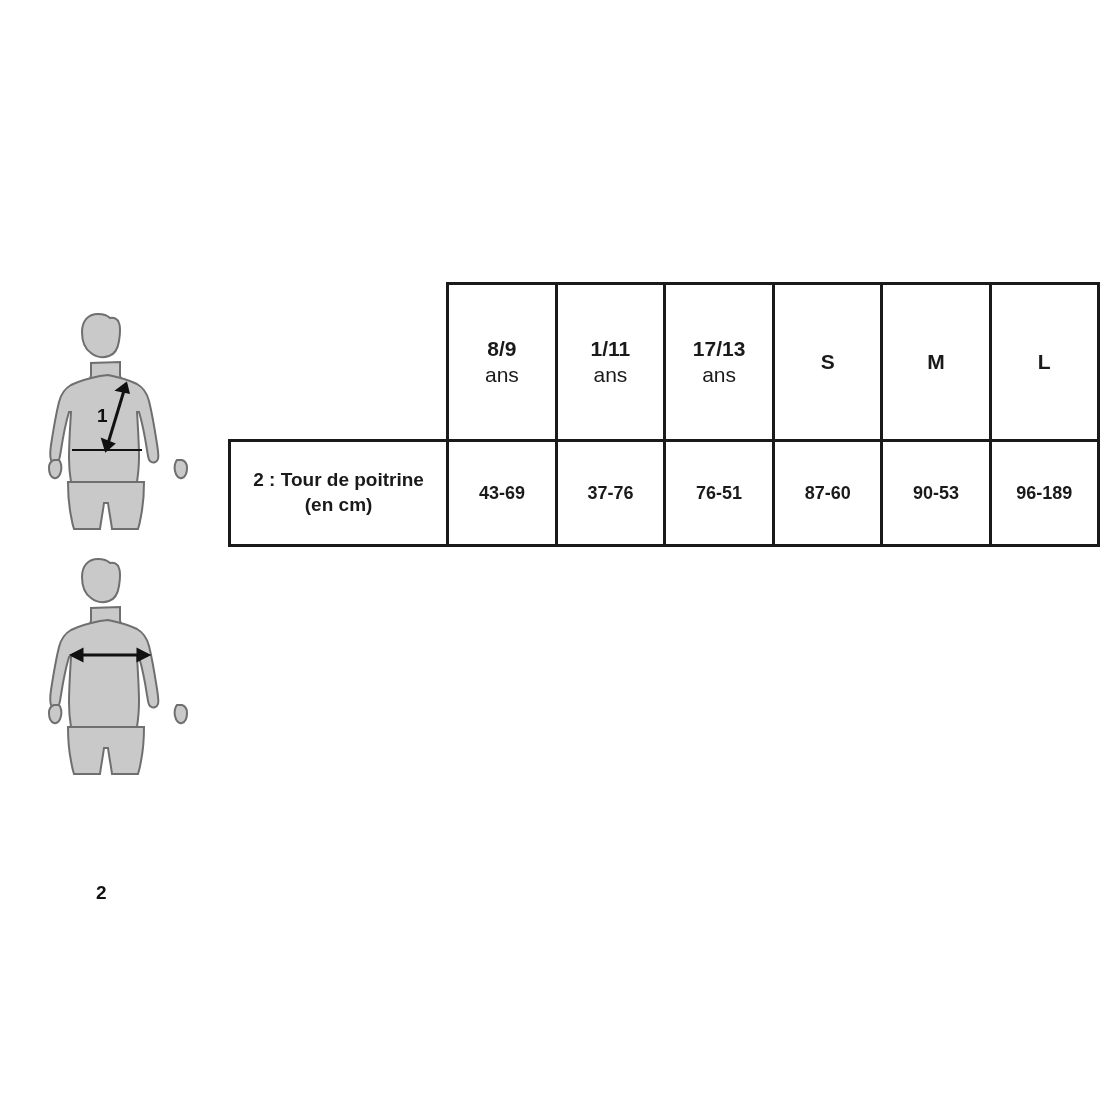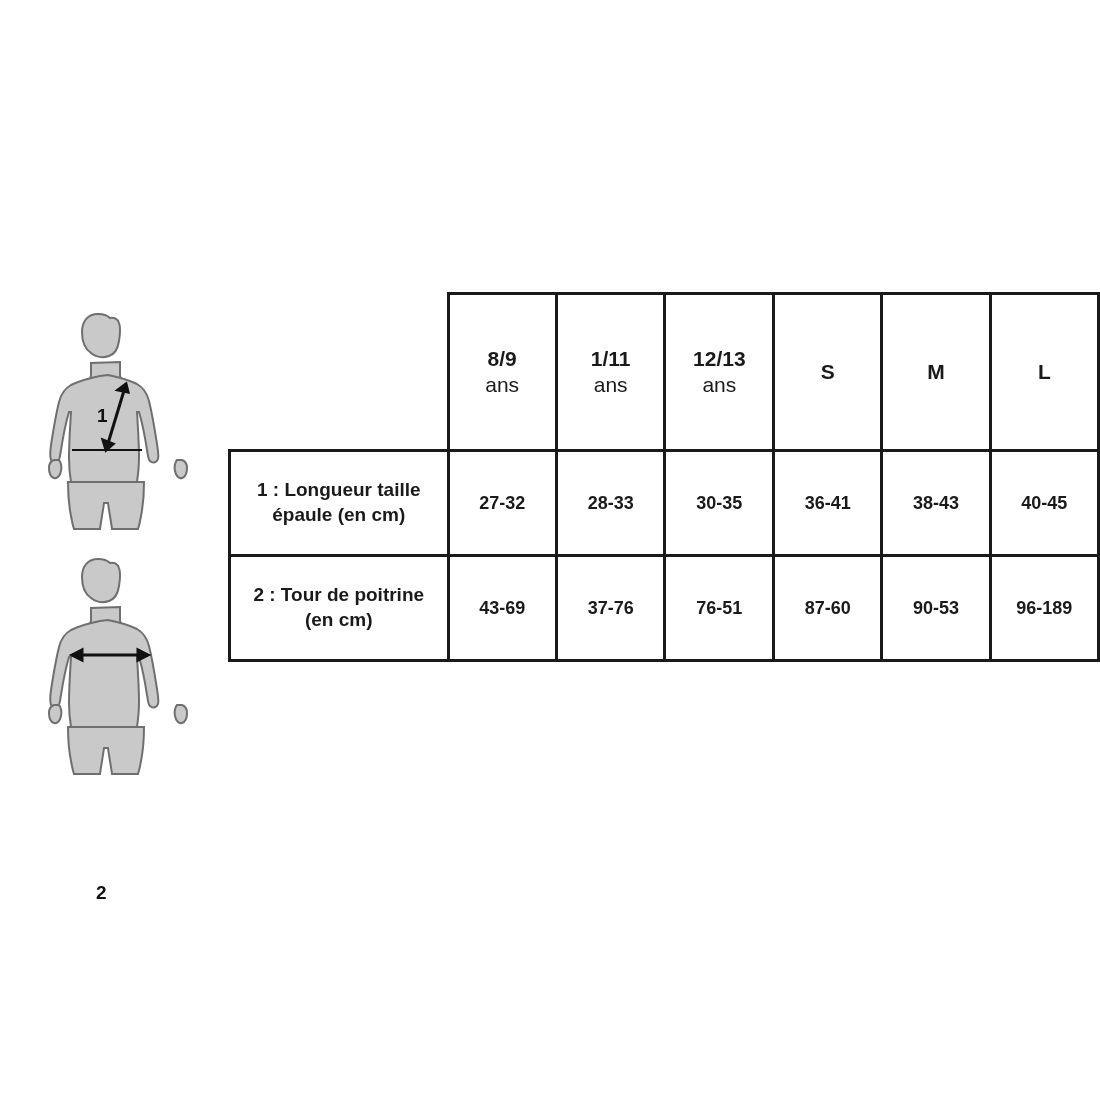--- a/index.html
+++ b/index.html
@@ -42,21 +42,21 @@
     color: #111111;
     font-family: "Liberation Sans", sans-serif;
   }
   #fig-label-1 { left: 67px; top: 95px; }
   #fig-label-2 { left: 66px; top: 327px; }
 
   
   #size-table {
     position: absolute;
     left: 228px;
-    top: 292px;
+    top: 282px;
     border-collapse: collapse;
     table-layout: fixed;
   }
   #size-table td, #size-table th {
     border: 3px solid #1a1a1a;
     text-align: center;
     vertical-align: middle;
     font-family: "Liberation Sans", sans-serif;
     color: #1a1a1a;
   }
@@ -152,49 +152,37 @@
       <th class="corner-cell"></th>
       <th class="head-cell w-col">
         <span>8/9</span>
         <span class="hc-line2">ans</span>
       </th>
       <th class="head-cell w-col">
         <span>1/11</span>
         <span class="hc-line2">ans</span>
       </th>
       <th class="head-cell w-col">
-        <span>12/13</span>
+        <span>17/13</span>
         <span class="hc-line2">ans</span>
       </th>
       <th class="head-cell w-col">
         <span>S</span>
       </th>
       <th class="head-cell w-col">
         <span>M</span>
       </th>
       <th class="head-cell w-col">
         <span>L</span>
       </th>
     </tr>
   </thead>
   <tbody>
     <tr>
       <td class="row-label">
-        <span>1 : Longueur taille</span>
-        <span class="rl-line2">épaule (en cm)</span>
-      </td>
-      <td class="val-cell">27-32</td>
-      <td class="val-cell">28-33</td>
-      <td class="val-cell">30-35</td>
-      <td class="val-cell">36-41</td>
-      <td class="val-cell">38-43</td>
-      <td class="val-cell">40-45</td>
-    </tr>
-    <tr>
-      <td class="row-label">
         <span>2 : Tour de poitrine</span>
         <span class="rl-line2">(en cm)</span>
       </td>
       <td class="val-cell">43-69</td>
       <td class="val-cell">37-76</td>
       <td class="val-cell">76-51</td>
       <td class="val-cell">87-60</td>
       <td class="val-cell">90-53</td>
       <td class="val-cell">96-189</td>
     </tr>

